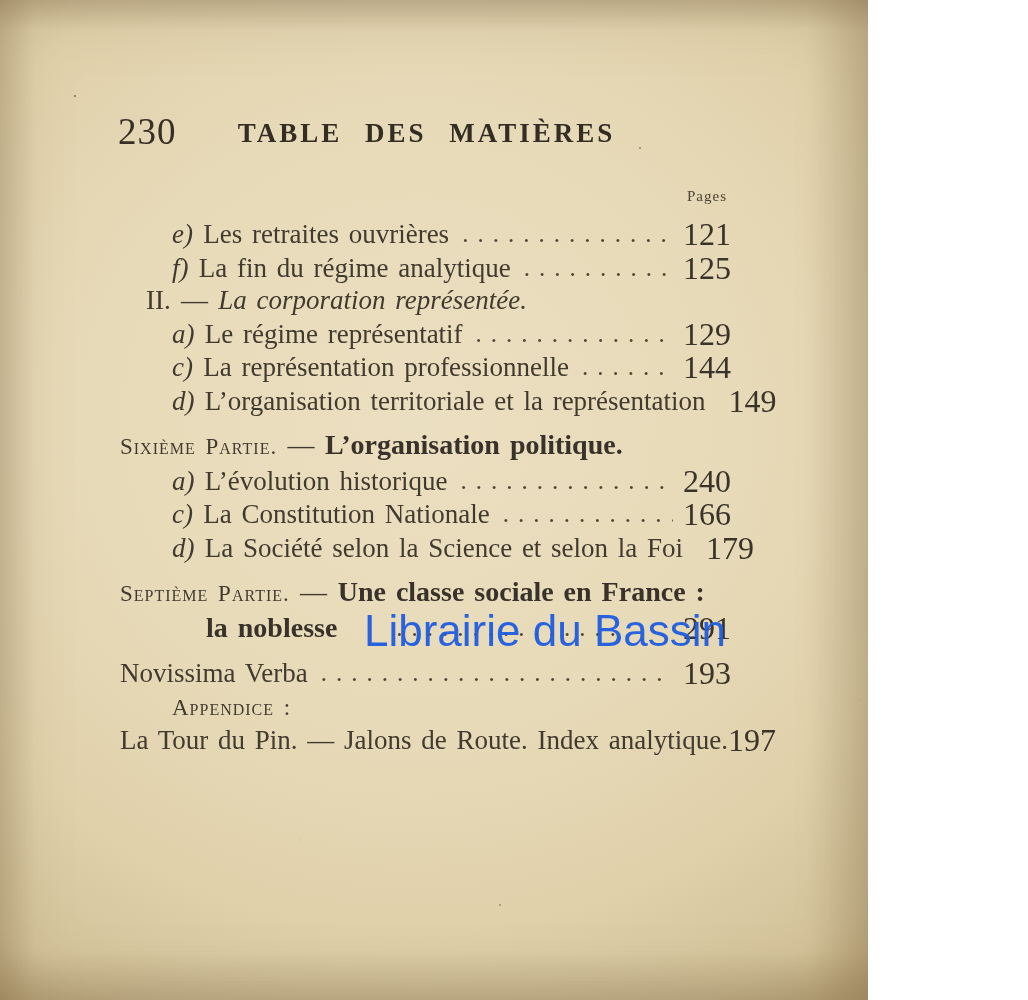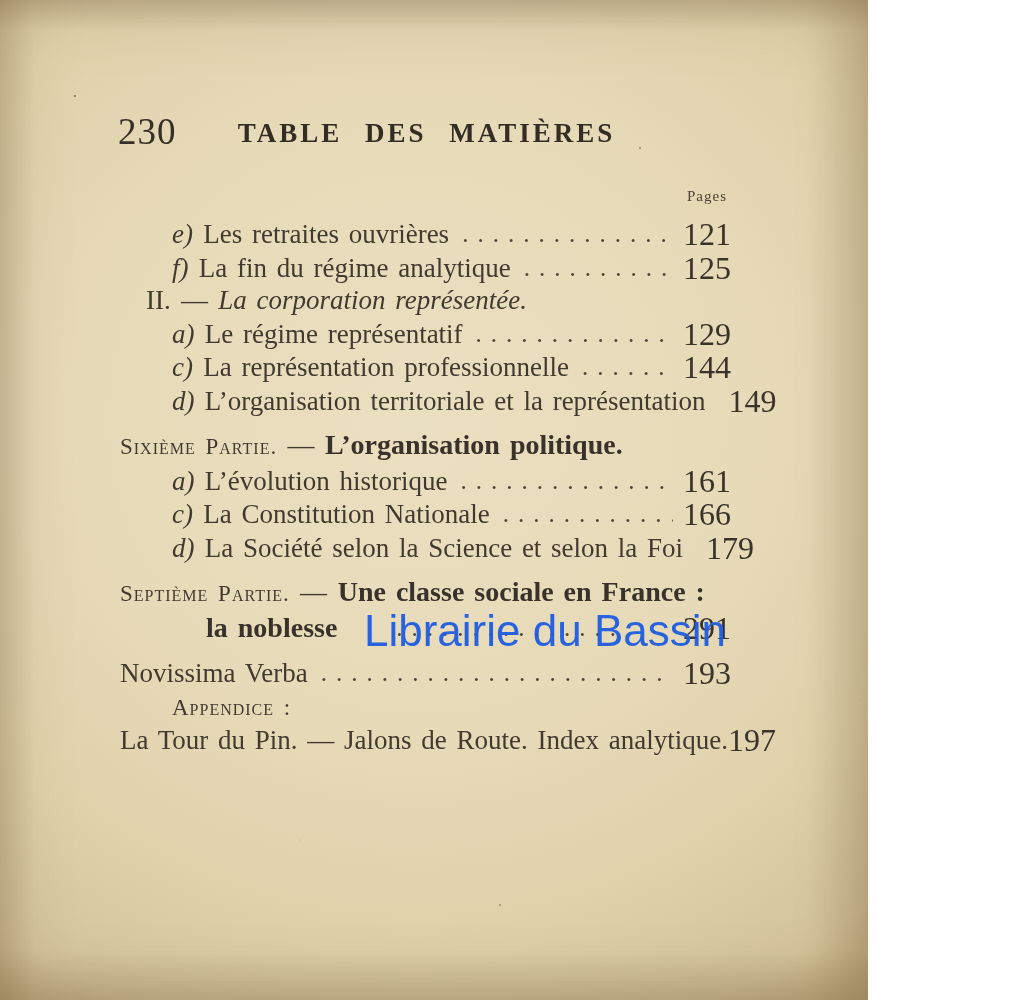--- a/index.html
+++ b/index.html
@@ -136,21 +136,21 @@
         <span class="dots"></span>
         <span class="pagenum">149</span>
       </div>
       <div class="row ind0 gap">
         <span class="label"><span class="part sc">Sixième Partie.</span><span class="part roman">—</span><span class="part bold">L’organisation politique.</span></span>
         <span class="spacer"></span>
       </div>
       <div class="row ind2">
         <span class="label"><span class="part italic">a)</span><span class="part roman">L’évolution  historique</span></span>
         <span class="dots"></span>
-        <span class="pagenum">161</span>
+        <span class="pagenum">240</span>
       </div>
       <div class="row ind2">
         <span class="label"><span class="part italic">c)</span><span class="part roman">La Constitution Nationale</span></span>
         <span class="dots"></span>
         <span class="pagenum">166</span>
       </div>
       <div class="row ind2">
         <span class="label"><span class="part italic">d)</span><span class="part roman">La Société selon la Science et selon la Foi</span></span>
         <span class="dots"></span>
         <span class="pagenum">179</span>

